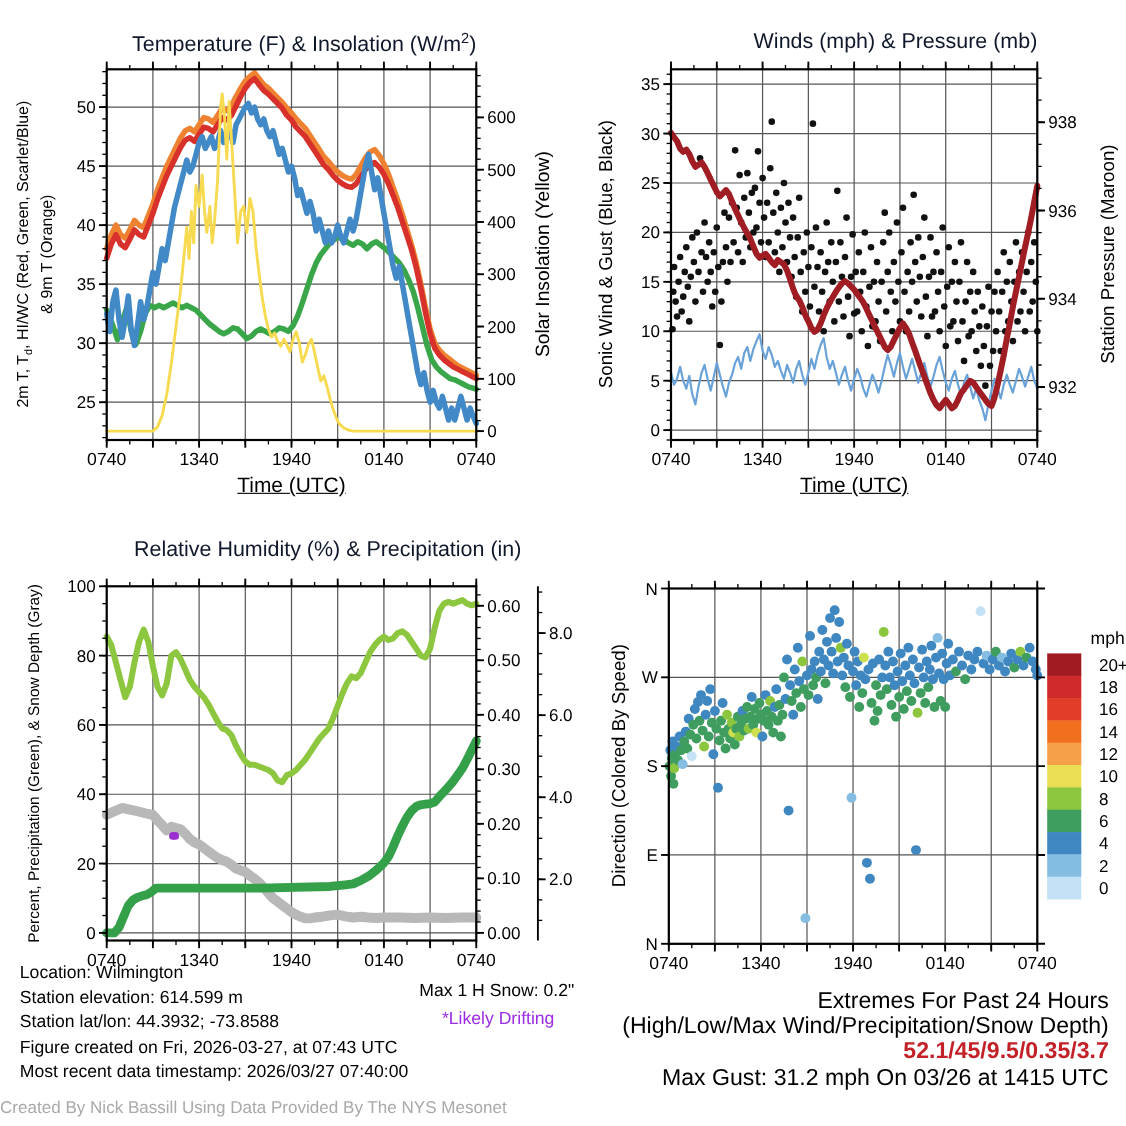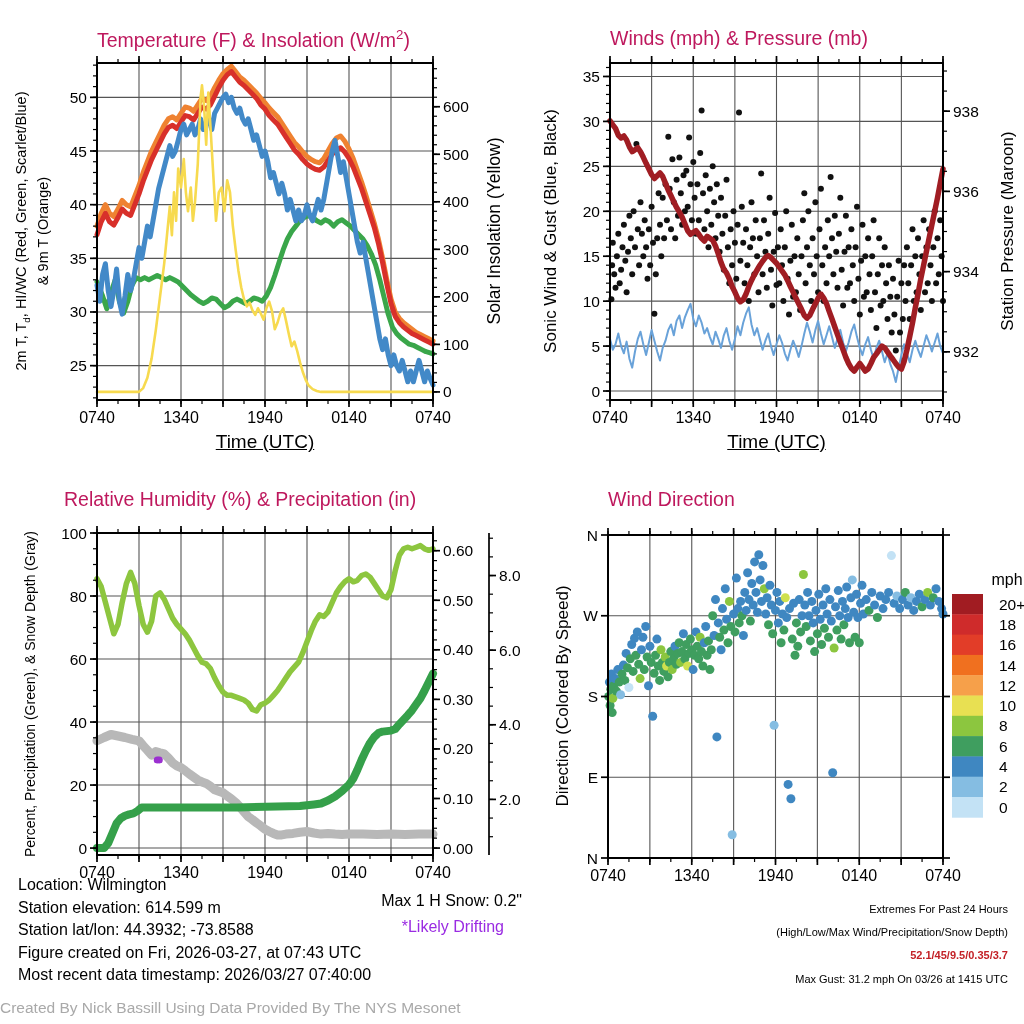--- a/index.html
+++ b/index.html
@@ -1,19 +1,19 @@
 <!DOCTYPE html>
 <html><head>
 <meta charset="utf-8">
 <style>
   html,body{margin:0;padding:0;background:#fff;}
   #canvas{position:relative;width:1024px;height:1024px;background:#fff;
           font-family:"Liberation Sans",sans-serif;overflow:hidden;}
   svg text{font-family:"Liberation Sans",sans-serif;}
-  .title{position:absolute;text-align:left;font-size:19.5px;color:#be185d;white-space:nowrap;}
+  .title{position:absolute;text-align:right;font-size:19.5px;color:#0f172a;white-space:nowrap;}
   .sup{vertical-align:super;font-size:68%;}
   .sub{vertical-align:sub;font-size:68%;}
   .ylab{position:absolute;white-space:nowrap;color:#000;transform:translate(-50%,-50%) rotate(-90deg);text-align:center;}
   .xlab{position:absolute;text-align:center;font-size:19px;color:#000;text-decoration:underline;}
   .foot{position:absolute;font-size:16px;color:#000;line-height:22.5px;white-space:nowrap;}
   .right{text-align:right;}
   .red{font-weight:bold;}
   .center{text-align:left;width:1024px;left:0;}
 </style>
 </head>
@@ -1130,38 +1130,37 @@
   <div class="title" style="left:610px;top:27px;width:333px;">Winds (mph) &amp; Pressure (mb)</div>
   <div class="ylab" style="left:551px;top:231px;font-size:17px;">Sonic Wind &amp; Gust (Blue, Black)</div>
   <div class="ylab" style="left:1008px;top:231px;font-size:17px;">Station Pressure (Maroon)</div>
   <div class="xlab" style="left:610px;top:431px;width:333px;">Time (UTC)</div>
 
   
   <div class="title" style="left:64px;top:488px;width:410px;">Relative Humidity (%) &amp; Precipitation (in)</div>
   <div class="ylab" style="left:30px;top:694px;font-size:14px;">Percent, Precipitation (Green), &amp; Snow Depth (Gray)</div>
 
   
-  <div class="title" style="left:608px;top:488px;width:335px;">Wind Direction</div>
   <div class="ylab" style="left:563px;top:696px;font-size:17px;">Direction (Colored By Speed)</div>
 
   
   <div class="foot" style="left:18px;top:874px;">
     <div>Location: Wilmington</div>
     <div>Station elevation: 614.599 m</div>
     <div>Station lat/lon: 44.3932; -73.8588</div>
     <div>Figure created on Fri, 2026-03-27, at 07:43 UTC</div>
     <div>Most recent data timestamp: 2026/03/27 07:40:00</div>
   </div>
 
   <div class="foot right" style="left:300px;top:888px;width:222px;line-height:26px;">
     <div>Max 1 H Snow: 0.2"</div>
     <div id="drift-note" style="padding-right: 18px; color: rgb(154, 43, 226);">*Likely Drifting</div>
   </div>
 
-  <div class="foot right" style="left:508px;top:898px;width:500px;line-height:23.2px;font-size:11px;">
+  <div class="foot right" style="left:508px;top:898px;width:500px;line-height:23.2px;font-size:21px;">
     <div>Extremes For Past 24 Hours</div>
     <div>(High/Low/Max Wind/Precipitation/Snow Depth)</div>
     <div id="extremes-values" class="red" style="color: rgb(195, 33, 39);">52.1/45/9.5/0.35/3.7</div>
     <div>Max Gust: 31.2 mph On 03/26 at 1415 UTC</div>
   </div>
 
   <div class="foot center" id="credit-line" style="top: 997px; font-size: 15.5px; color: rgb(169, 169, 169);">Created By Nick Bassill Using Data Provided By The NYS Mesonet</div>
 
 </div>
 

